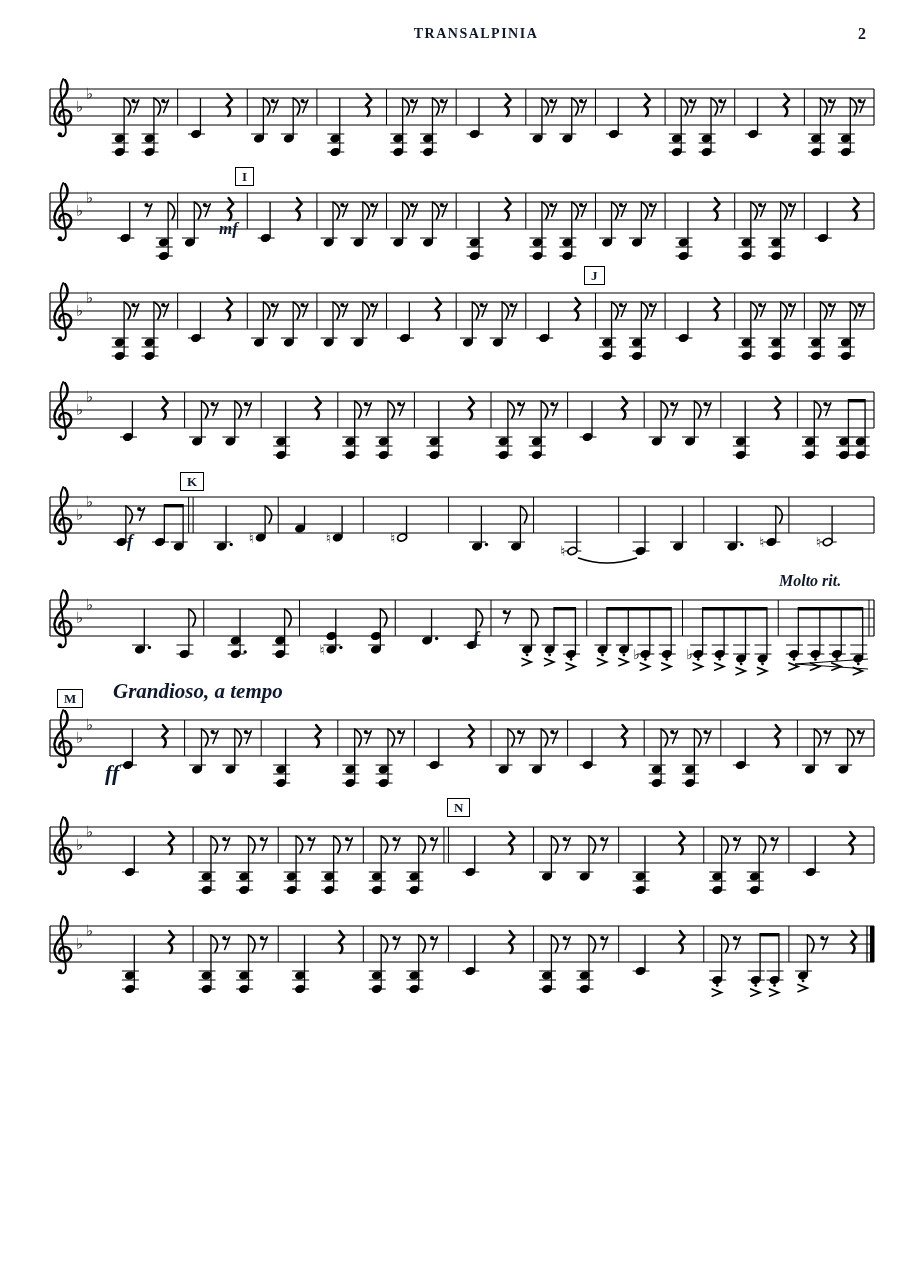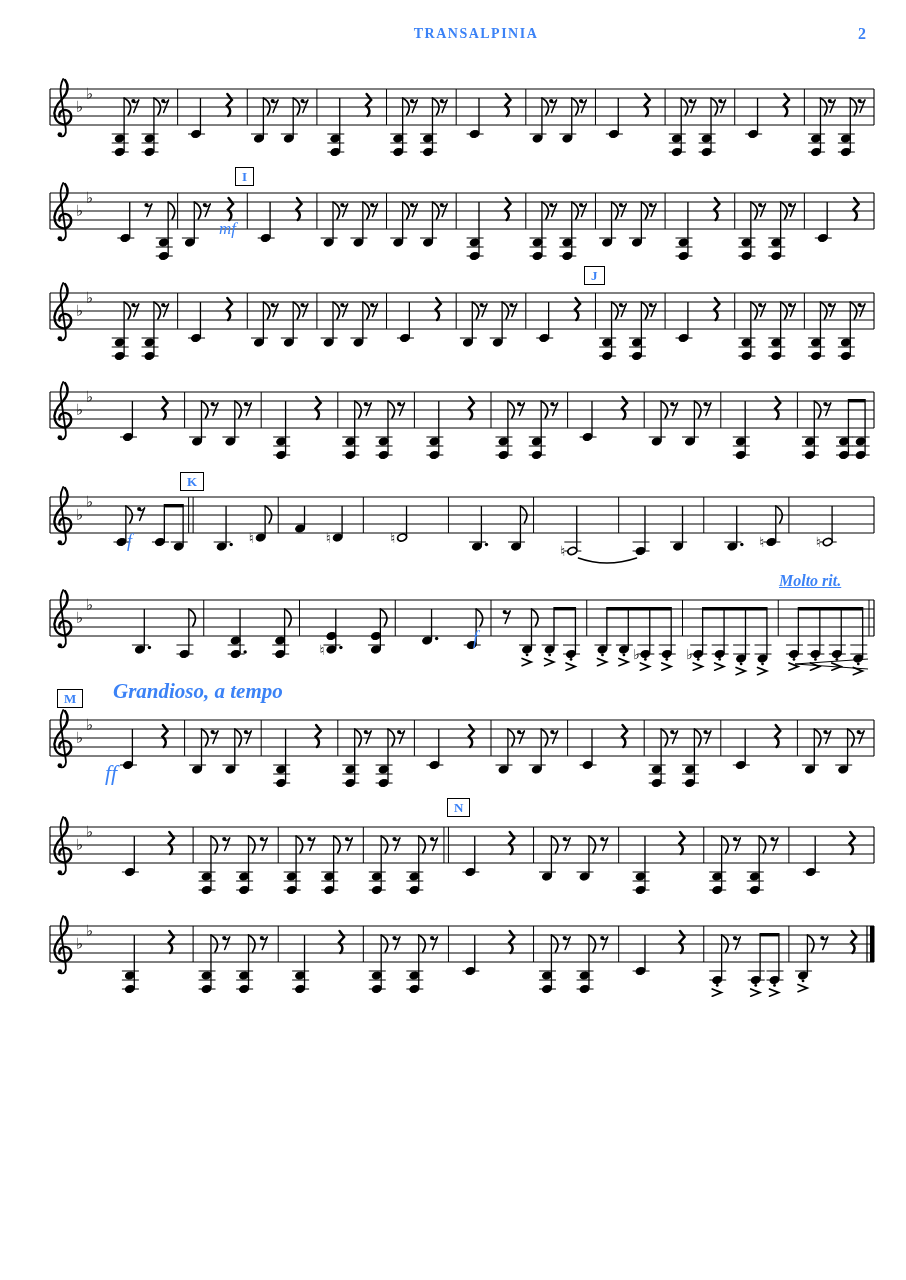--- a/index.html
+++ b/index.html
@@ -1,25 +1,25 @@
 <!DOCTYPE html>
 <html><head>
 <meta charset="utf-8">
 <style>
   html,body{margin:0;padding:0;background:#888;}
   .page{position:relative;width:906px;height:1280px;background:#ffffff;overflow:hidden;
-        font-family:"Liberation Serif", serif;color:#3b82f6;}
+        font-family:"Liberation Serif", serif;color:#0f172a;}
   .title{position:absolute;top:26px;left:476px;transform:translateX(-50%);
          font-size:14px;font-weight:bold;letter-spacing:1.5px;white-space:nowrap;}
   .pagenum{position:absolute;top:25px;left:858px;font-size:16px;font-weight:bold;}
   .ov{position:absolute;white-space:nowrap;}
   .rehearsal{border:1.6px solid #000;background:#fff;font-weight:bold;
              font-size:13px;line-height:15px;padding:1px 6px;}
   .tempo{font-weight:bold;font-style:italic;}
-  .dyn{font-weight:normal;font-style:italic;font-family:"Liberation Serif",serif;}
+  .dyn{font-weight:bold;font-style:italic;font-family:"Liberation Serif",serif;}
   svg{position:absolute;left:0;top:0;}
 </style>
 </head>
 <body>
 
 <div class="page">
   <div class="title">TRANSALPINIA</div>
   <div class="pagenum">2</div>
   <svg id="score" width="906" height="1280" viewBox="0 0 906 1280">
       <g>
@@ -1324,20 +1324,20 @@
         <line x1="867" y1="926" x2="867" y2="962" stroke="#000" stroke-width="1.2"></line>
         <rect x="870" y="926" width="4.5" height="36" fill="#000"></rect>
       </g>
     </svg>
   <div id="overlays">
       <div class="ov rehearsal" style="left: 235px; top: 167px;">I</div>
       <div class="ov rehearsal" style="left: 584px; top: 266px;">J</div>
       <div class="ov rehearsal" style="left: 180px; top: 472px;">K</div>
       <div class="ov rehearsal" style="left: 57px; top: 689px;">M</div>
       <div class="ov rehearsal" style="left: 447px; top: 798px;">N</div>
-      <div class="ov tempo" style="left: 779px; top: 572px; font-size: 16px; text-decoration: underline;">Molto rit.</div>
+      <div class="ov tempo" style="left: 779px; top: 572px; font-size: 16px;">Molto rit.</div>
       <div class="ov tempo" style="left: 104px; top: 679px; font-size: 21px; margin-left: 9px;">Grandioso, a tempo</div>
       <div class="ov dyn" style="left: 219px; top: 219px; font-size: 17px;">mf</div>
       <div class="ov dyn" style="left: 127px; top: 531px; font-size: 18px;">f</div>
       <div class="ov dyn" style="left: 473px; top: 628px; font-size: 18px;">f</div>
       <div class="ov dyn" style="left: 105px; top: 760px; font-size: 22px;">ff</div>
     </div>
 </div>
 
 </body></html>

